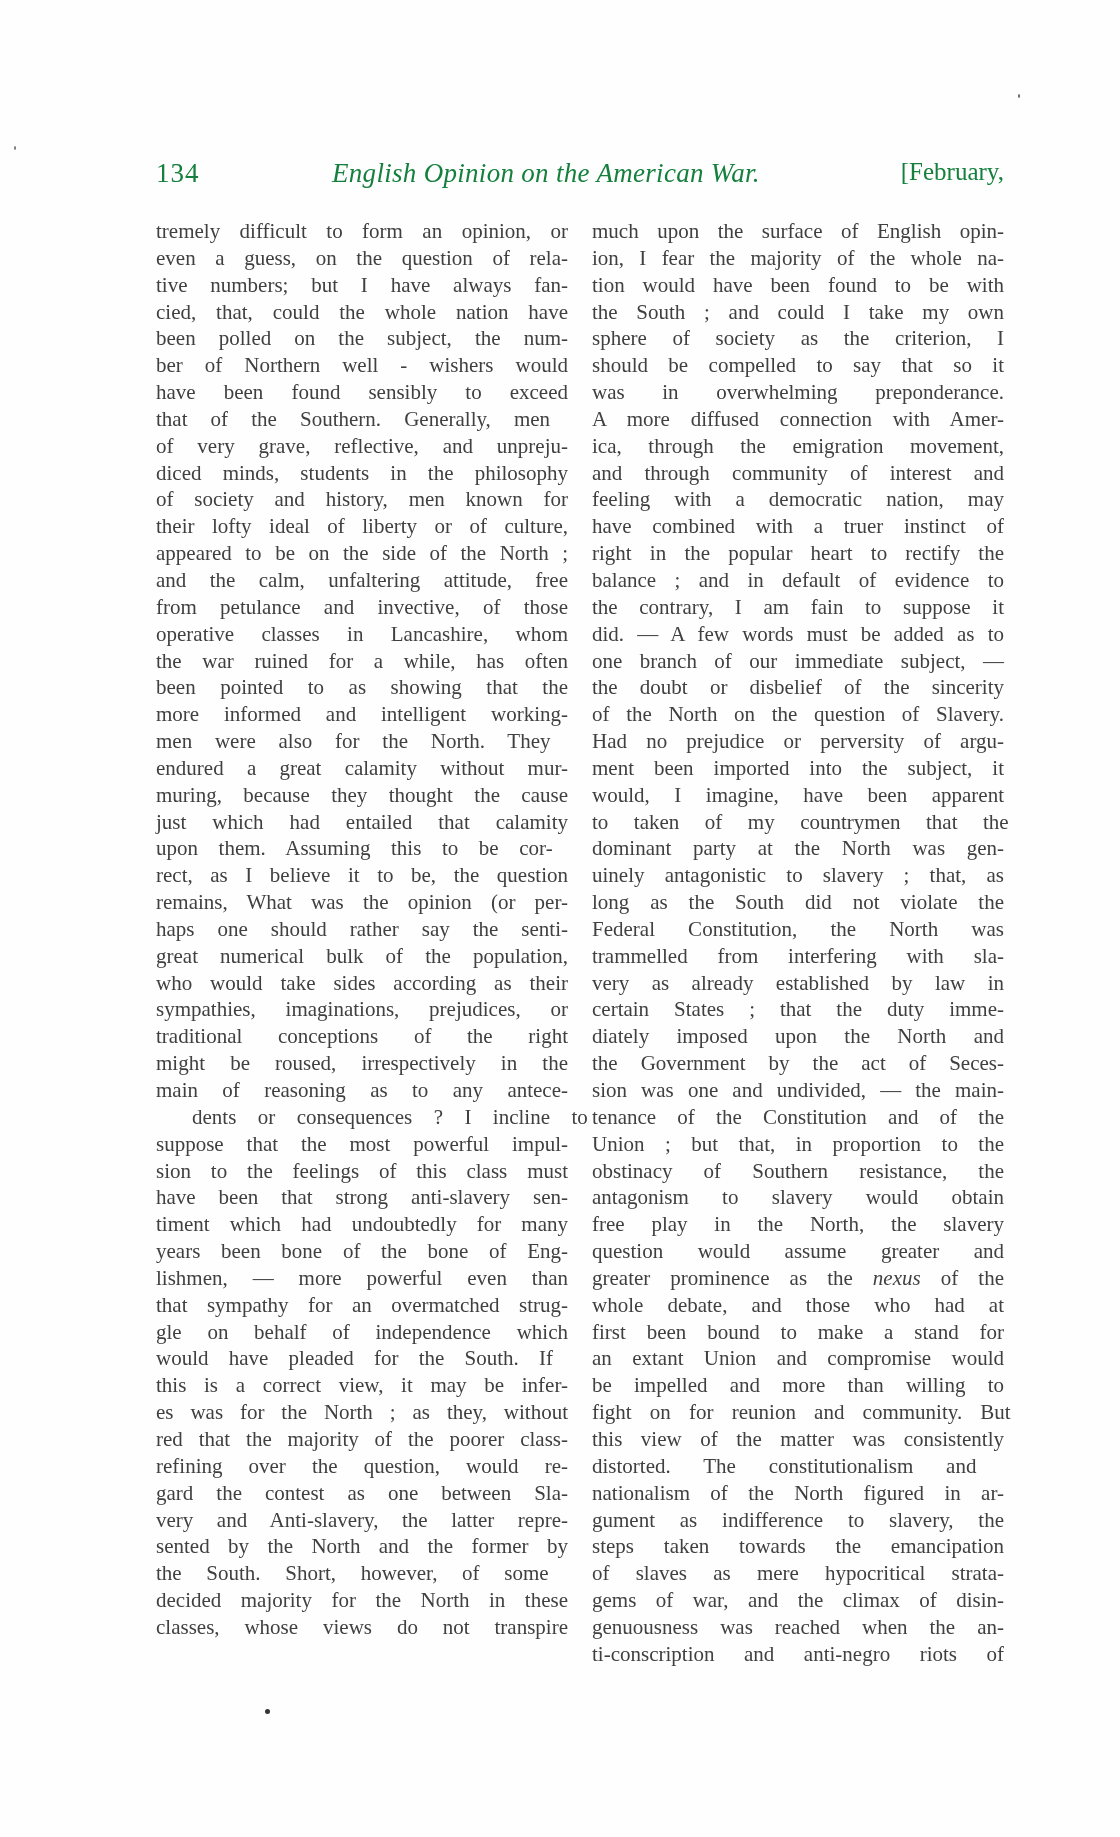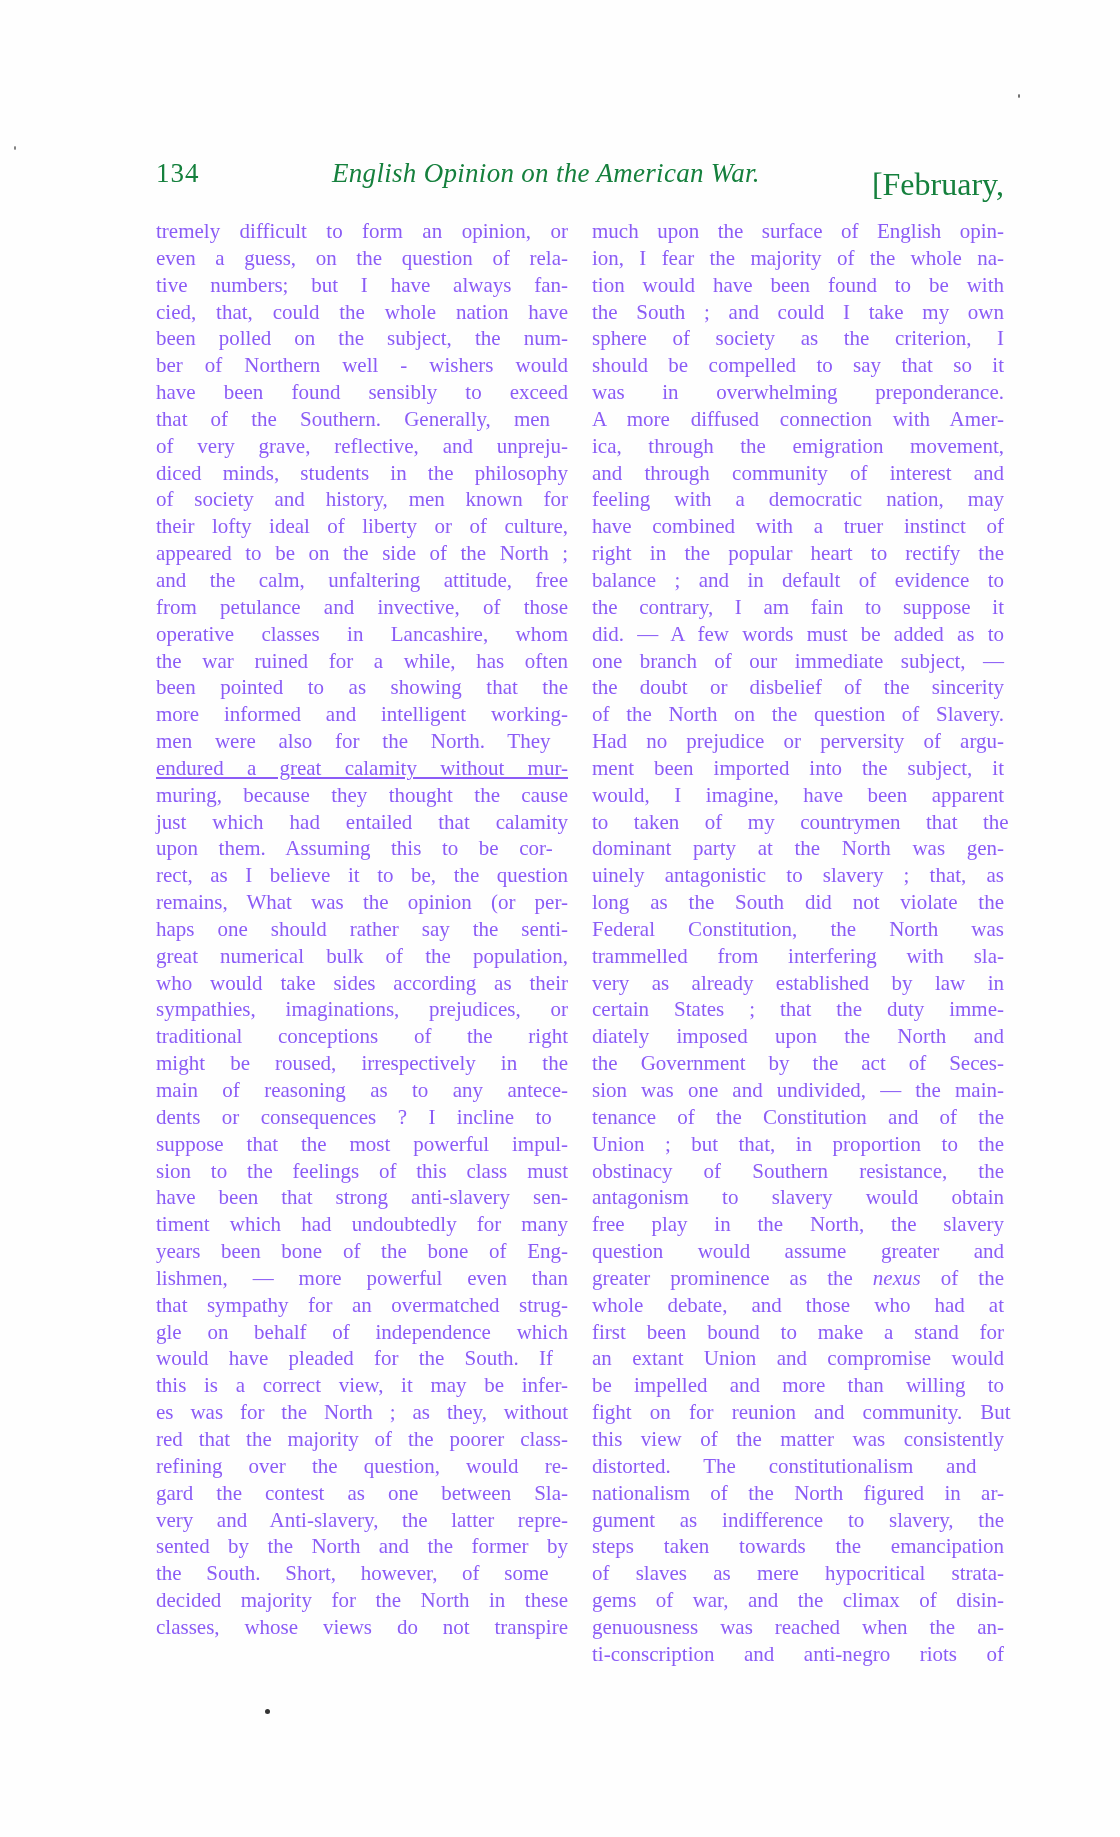--- a/index.html
+++ b/index.html
@@ -1,22 +1,22 @@
 <!DOCTYPE html>
 <html><head>
 <meta charset="utf-8">
 <style>
   html, body { margin: 0; padding: 0; background: #ffffff; }
   body { width: 1120px; height: 1837px; position: relative; overflow: hidden; }
   .page { position: absolute; left: 0; top: 0; width: 1120px; height: 1837px; background: #fefefe; }
   .running-head { position: absolute; left: 156px; top: 158px; width: 848px; height: 40px; color: #15803d; }
   .folio { position: absolute; left: 0; top: 0; font-family: "Liberation Serif", "DejaVu Serif", serif; font-size: 27px; letter-spacing: 1px; }
   .head-title { position: absolute; left: 176px; top: 0; font-family: "Liberation Serif", "DejaVu Serif", serif; font-style: italic; font-size: 27px; letter-spacing: 0.3px; }
-  .head-date { position: absolute; right: 0; top: 8px; font-family: "Liberation Serif", "DejaVu Serif", serif; font-size: 32px; }
-  .col { position: absolute; top: 218px; width: 412px; font-family: "Liberation Serif", "DejaVu Serif", serif; font-size: 21px; color: #8b5cf6; }
+  .head-date { position: absolute; right: 0; top: 0; font-family: "Liberation Serif", "DejaVu Serif", serif; font-size: 25px; }
+  .col { position: absolute; top: 218px; width: 412px; font-family: "Liberation Serif", "DejaVu Serif", serif; font-size: 21px; color: #404040; }
   .col-left { left: 156px; }
   .col-right { left: 592px; }
   .line { display: block; height: 26.85px; line-height: 26.85px; white-space: nowrap; text-align: justify; text-align-last: justify; overflow: visible; }
   .line em { font-style: italic; }
   .speck { position: absolute; width: 5px; height: 5px; border-radius: 50%; background: #333; }
   .speck-1 { left: 265px; top: 1709px; }
   .speck-2 { left: 1018px; top: 94px; width: 2px; height: 4px; background: #666; }
   .speck-3 { left: 14px; top: 146px; width: 2px; height: 4px; background: #777; }
 </style>
 </head>
@@ -43,34 +43,34 @@
       <span class="line" style="white-space: nowrap; text-align-last: left; text-align: left; word-spacing: 15.5286px;">of society and history, men known for</span>
       <span class="line" style="white-space: nowrap; text-align-last: left; text-align: left; word-spacing: 12.2054px;">their lofty ideal of liberty or of culture,</span>
       <span class="line" style="white-space: nowrap; text-align-last: left; text-align: left; word-spacing: 8.26215px;">appeared to be on the side of the North ;</span>
       <span class="line" style="white-space: nowrap; text-align-last: left; text-align: left; word-spacing: 18.1438px;">and the calm, unfaltering attitude, free</span>
       <span class="line" style="white-space: nowrap; text-align-last: left; text-align: left; word-spacing: 18.0219px;">from petulance and invective, of those</span>
       <span class="line" style="white-space: nowrap; text-align-last: left; text-align: left; word-spacing: 22.0898px;">operative classes in Lancashire, whom</span>
       <span class="line" style="white-space: nowrap; text-align-last: left; text-align: left; word-spacing: 15.3728px;">the war ruined for a while, has often</span>
       <span class="line" style="white-space: nowrap; text-align-last: left; text-align: left; word-spacing: 19.2865px;">been pointed to as showing that the</span>
       <span class="line" style="white-space: nowrap; text-align-last: left; text-align: left; word-spacing: 19.6016px;">more informed and intelligent working-</span>
       <span class="line" style="white-space: nowrap; text-align-last: left; text-align: left; word-spacing: 17.5089px;">men were also for the North.  They</span>
-      <span class="line" style="white-space: nowrap; text-align-last: left; text-align: right; word-spacing: 17.9906px; text-decoration: underline;">endured a great calamity without mur-</span>
+      <span class="line" style="white-space: nowrap; text-align-last: left; text-align: right; word-spacing: 17.9906px;">endured a great calamity without mur-</span>
       <span class="line" style="white-space: nowrap; text-align-last: left; text-align: left; word-spacing: 16.1531px;">muring, because they thought the cause</span>
       <span class="line" style="white-space: nowrap; text-align-last: left; text-align: left; word-spacing: 20.7px;">just which had entailed that calamity</span>
       <span class="line" style="white-space: nowrap; text-align-last: left; text-align: left; word-spacing: 15.3348px;">upon them.  Assuming this to be cor-</span>
       <span class="line" style="white-space: nowrap; text-align-last: left; text-align: left; word-spacing: 12.2832px;">rect, as I believe it to be, the question</span>
       <span class="line" style="white-space: nowrap; text-align-last: left; text-align: left; word-spacing: 13.8854px;">remains, What was the opinion (or per-</span>
       <span class="line" style="white-space: nowrap; text-align-last: left; text-align: left; word-spacing: 17.7344px;">haps one should rather say the senti-</span>
       <span class="line" style="white-space: nowrap; text-align-last: left; text-align: left; word-spacing: 16.85px;">great numerical bulk of the population,</span>
       <span class="line" style="white-space: nowrap; text-align-last: left; text-align: left; word-spacing: 12.6797px;">who would take sides according as their</span>
       <span class="line" style="white-space: nowrap; text-align-last: left; text-align: left; word-spacing: 24.5729px;">sympathies, imaginations, prejudices, or</span>
       <span class="line" style="white-space: nowrap; text-align-last: left; text-align: left; word-spacing: 30.3945px;">traditional conceptions of the right</span>
       <span class="line" style="white-space: nowrap; text-align-last: left; text-align: left; word-spacing: 19.8813px;">might be roused, irrespectively in the</span>
       <span class="line" style="white-space: nowrap; text-align-last: left; text-align: left; word-spacing: 19.1016px;">main of reasoning as to any antece-</span>
-      <span class="line" style="white-space: nowrap; text-align-last: left; text-align: left; word-spacing: 16.2031px;">dents or consequences ?  I incline to</span>
+      <span class="line" style="white-space: nowrap; text-align-last: left; text-align: left; word-spacing: 16.2031px; margin-left: 36px;">dents or consequences ?  I incline to</span>
       <span class="line" style="white-space: nowrap; text-align-last: left; text-align: left; word-spacing: 17.6562px;">suppose that the most powerful impul-</span>
       <span class="line" style="white-space: nowrap; text-align-last: left; text-align: left; word-spacing: 14.6094px;">sion to the feelings of this class must</span>
       <span class="line" style="white-space: nowrap; text-align-last: left; text-align: left; word-spacing: 17.6719px;">have been that strong anti-slavery sen-</span>
       <span class="line" style="white-space: nowrap; text-align-last: left; text-align: left; word-spacing: 14.8625px;">timent which had undoubtedly for many</span>
       <span class="line" style="white-space: nowrap; text-align-last: left; text-align: left; word-spacing: 15.4554px;">years been bone of the bone of Eng-</span>
       <span class="line" style="white-space: nowrap; text-align-last: left; text-align: left; word-spacing: 19.65px;">lishmen, — more powerful even than</span>
       <span class="line" style="white-space: nowrap; text-align-last: left; text-align: left; word-spacing: 14.1687px;">that sympathy for an overmatched strug-</span>
       <span class="line" style="white-space: nowrap; text-align-last: left; text-align: left; word-spacing: 20.4719px;">gle on behalf of independence which</span>
       <span class="line" style="white-space: nowrap; text-align-last: left; text-align: left; word-spacing: 14.9509px;">would have pleaded for the South.  If</span>
       <span class="line" style="white-space: nowrap; text-align-last: left; text-align: left; word-spacing: 12.4336px;">this is a correct view, it may be infer-</span>

